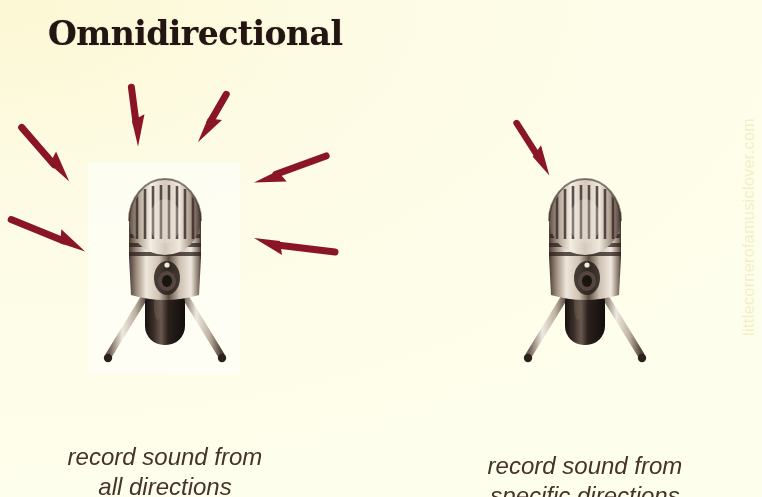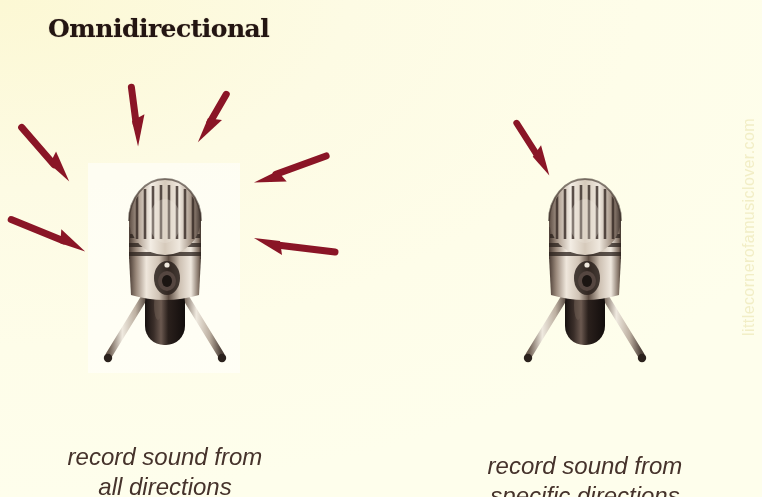--- a/index.html
+++ b/index.html
@@ -10,21 +10,21 @@
   }
   #stage{
     position:relative;width:762px;height:497px;overflow:hidden;
     background:
       radial-gradient(120% 100% at 0% 0%, #fcf8d4 0%, #fdfbe4 38%, #fefde9 70%, #fefeec 100%);
   }
   
   .title{
     position:absolute;top:14px;
     font-family:"DejaVu Serif","Liberation Serif",serif;
-    font-weight:bold;font-size:25px;letter-spacing:-0.5px;
+    font-weight:bold;font-size:33px;letter-spacing:-0.5px;
     color:#231512;white-space:nowrap;
     text-shadow:0 0 1px rgba(60,30,25,.45);
   }
   #title-omni{left:48px;}
   #title-uni{left:466px;}
 
   
   .caption{
     position:absolute;text-align:center;
     font-family:"Liberation Sans",sans-serif;

